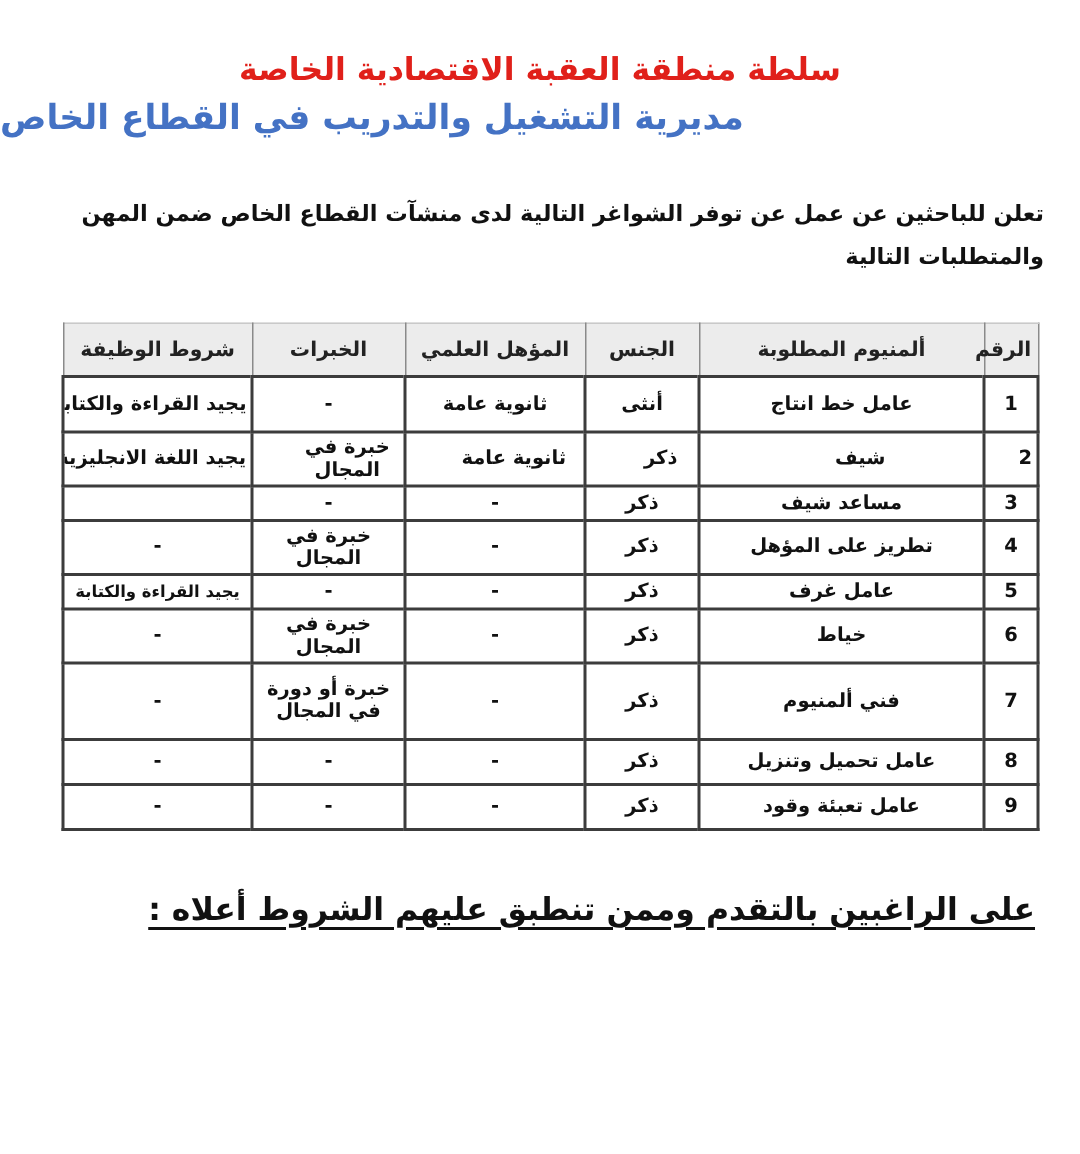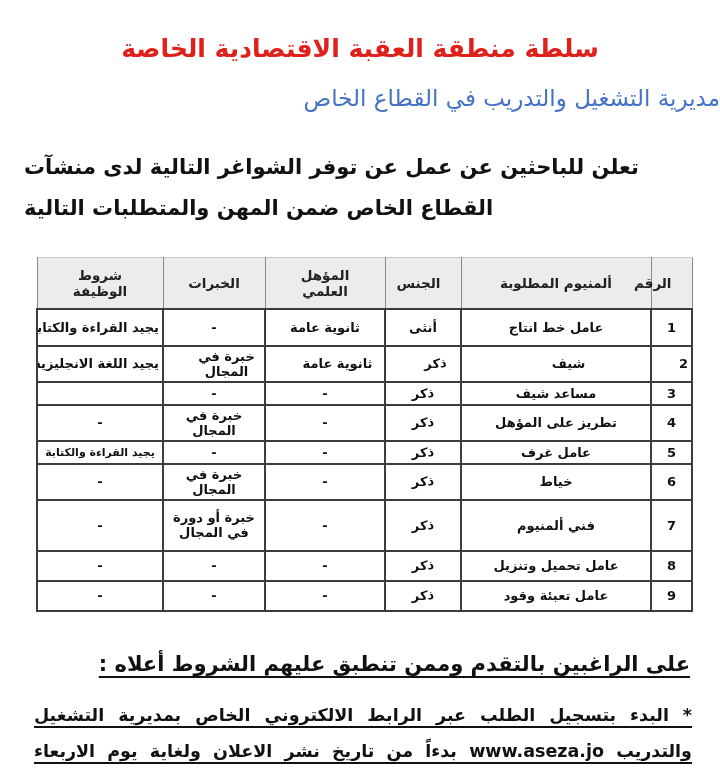--- a/index.html
+++ b/index.html
@@ -13,53 +13,53 @@
   }
   .page {
     position: relative;
     width: 720px;
     height: 769px;
     background: #ffffff;
   }
   .title-main {
     padding-top: 34px;
     text-align: center;
-    font-size: 25px;
+    font-size: 21px;
     font-weight: bold;
     color: #e0201a;
     letter-spacing: 0;
   }
   .title-sub {
-    margin-top: 22px;
-    text-align: right;
+    margin-top: 8px;
+    text-align: left;
     font-size: 23px;
-    font-weight: normal;
+    font-weight: bold;
     color: #4472c4;
   }
   .intro {
     margin: 36px auto 16px auto;
     width: 672px;
-    text-align: left;
-    font-size: 21px;
+    text-align: right;
+    font-size: 15px;
     font-weight: bold;
     color: #111;
     line-height: 1.95;
   }
   table.vacancies {
     border-collapse: collapse;
     table-layout: fixed;
     margin: 28px 27px 0 43px;
     width: 650px;
   }
   table.vacancies th {
     background: #ececec;
     font-size: 13.5px;
     font-weight: bold;
     color: #222;
-    padding: 9px 20px;
+    padding: 9px 4px;
     border-top: 1px solid #c9c9c9;
     border-left: 1px solid #8a8a8a;
     border-right: 1px solid #8a8a8a;
     border-bottom: 2px solid #3c3c3c;
     text-align: center;
     vertical-align: middle;
   }
   table.vacancies td {
     border: 2px solid #3c3c3c;
     font-size: 13px;
@@ -204,15 +204,14 @@
           <td class="col-job">عامل تعبئة وقود</td>
           <td class="col-gender">ذكر</td>
           <td class="col-qualification">-</td>
           <td class="col-experience">-</td>
           <td class="col-conditions">-</td>
         </tr>
       </tbody>
   </table>
 
   <div class="footer-line1">على الراغبين بالتقدم وممن تنطبق عليهم الشروط أعلاه :</div>
-  <div class="footer-para">* البدء بتسجيل الطلب عبر الرابط الالكتروني الخاص بمديرية التشغيل والتدريب www.aseza.jo بدءاً من تاريخ نشر الاعلان ولغاية يوم الاربعاء الموافق 2022/2/16</div>
 
 </div>
 
 </body></html>

